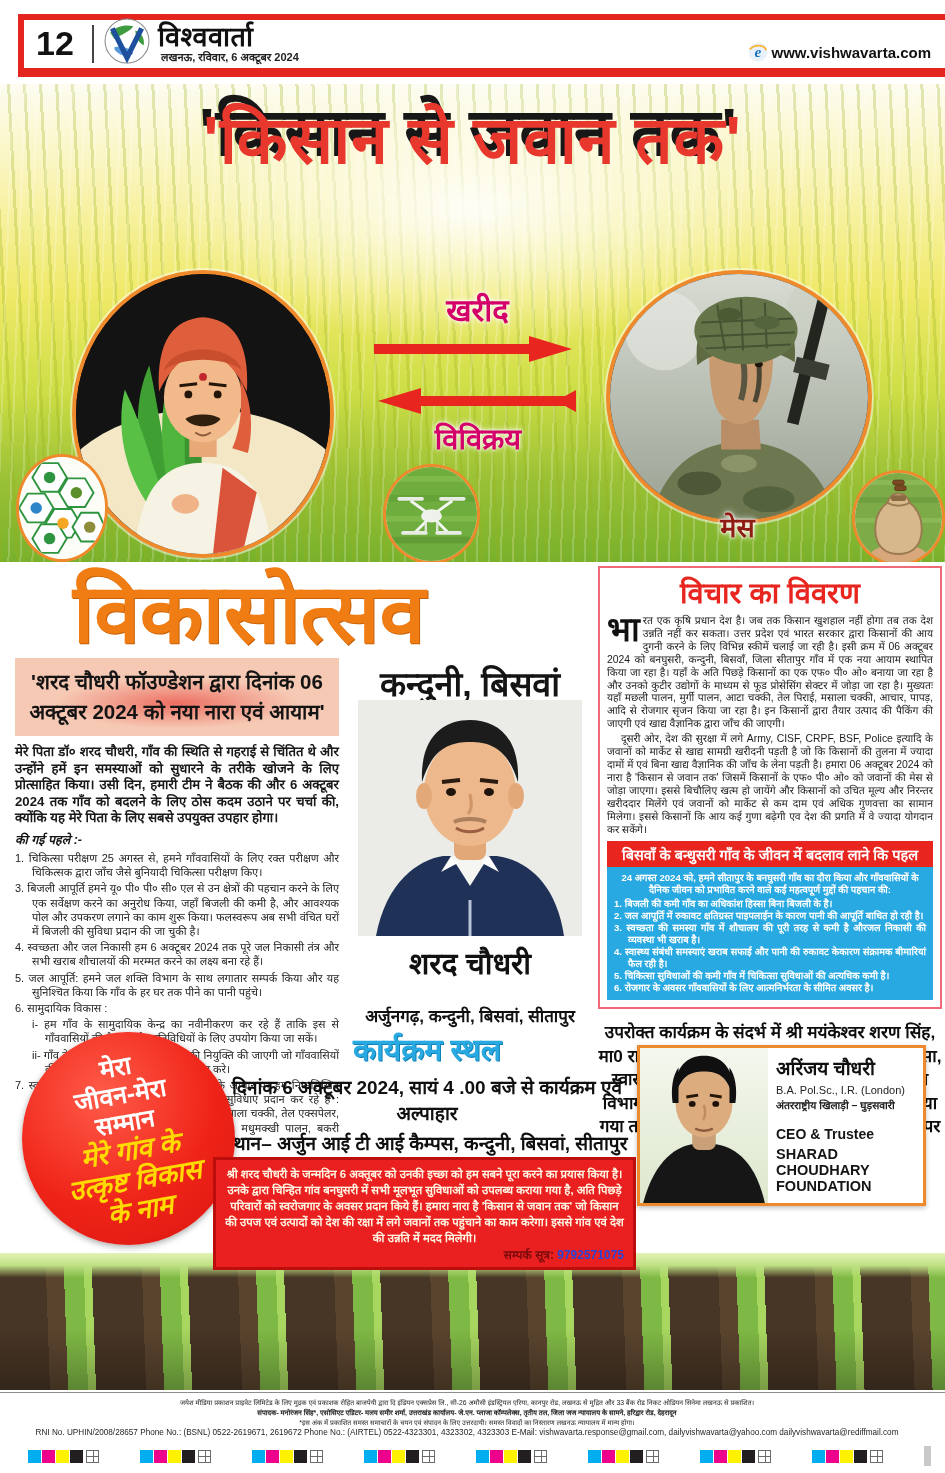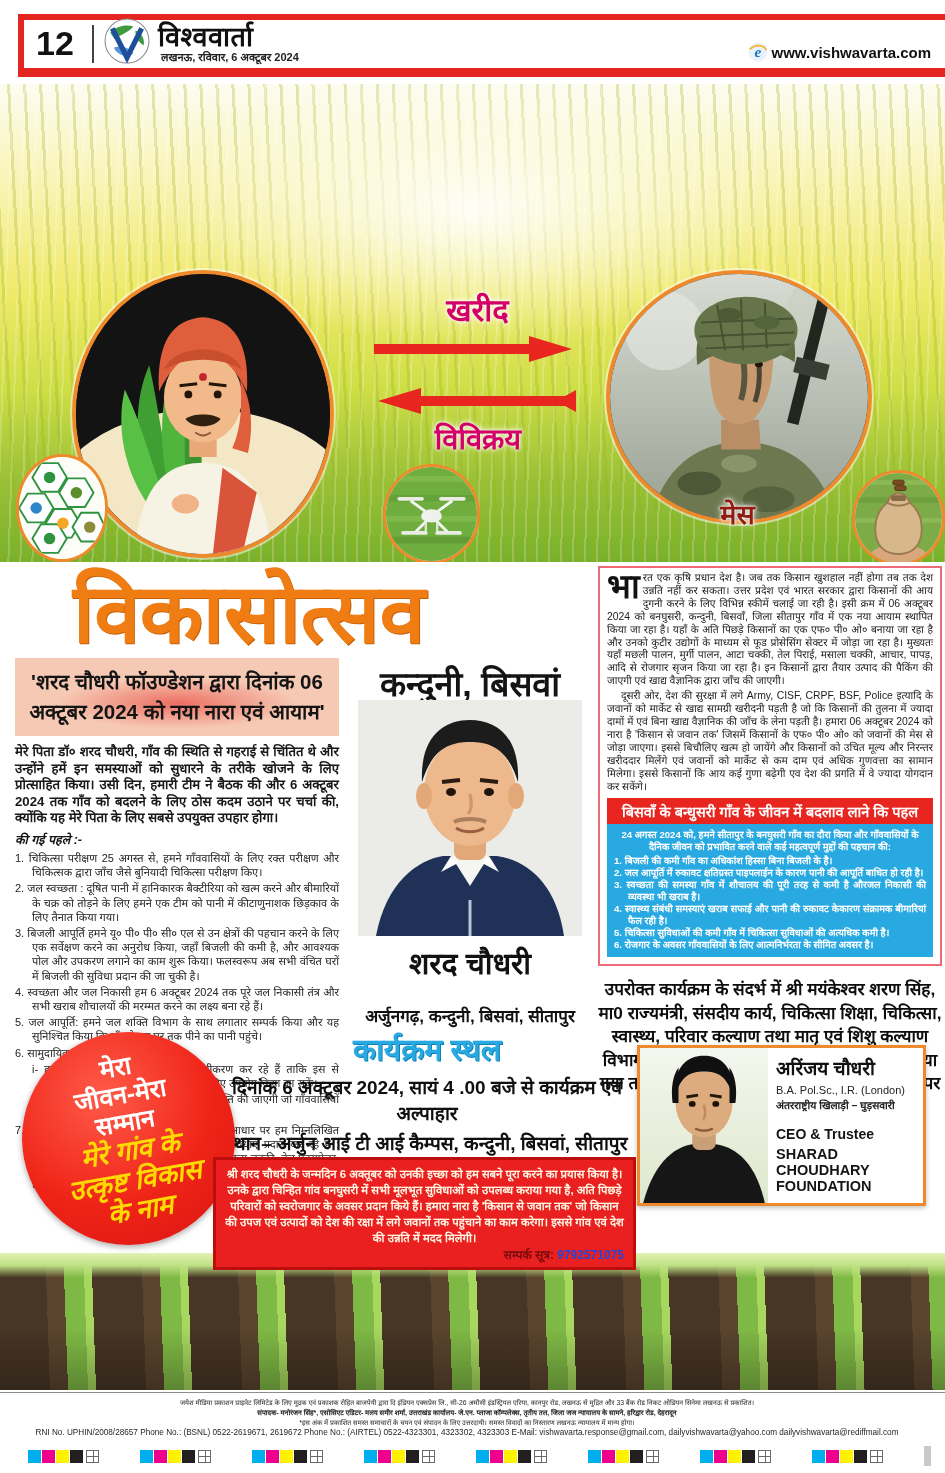--- a/index.html
+++ b/index.html
@@ -40,21 +40,21 @@
   .trade-label { position:absolute; text-align:center; font-weight:bold; color:#d4006a;
     text-shadow:0 0 6px #fff,0 0 3px #fff; }
   .buy-label  { left:405px; top:204px; width:145px; font-size:31px; }
   .sell-label { left:398px; top:334px; width:160px; font-size:29px; }
   .arrow { position:absolute; width:198px; height:26px; }
   .arrow-right { left:374px; top:252px; }
   .arrow-left  { left:378px; top:304px; }
   .circle-label { position:absolute; text-align:center; font-weight:bold; color:#8f1d12; font-size:27px;
     text-shadow:0 0 7px #fff,0 0 3px #fff,0 0 2px #fff; }
   .fpo-label  { left:148px; top:408px; width:165px; }
-  .mess-label { left:655px; top:411px; width:165px; }
+  .mess-label { left:655px; top:424px; width:165px; }
 
   
   .masthead-headline { position:absolute; left:8px; top:566px; width:482px; height:96px;
     font-size:82px; line-height:96px; font-weight:bold; color:#ef7d13; text-align:center;
     text-shadow:1px 1px 0 #c95f07; white-space:nowrap; overflow:hidden; }
   .location-heading { position:absolute; left:342px; top:660px; width:256px; text-align:center;
     font-size:34px; font-weight:bold; color:#141414; white-space:nowrap; }
 
   
   .left-col { position:absolute; left:15px; top:658px; width:324px; }
@@ -175,20 +175,21 @@
           <circle cx="11" cy="11" r="10.5" fill="#e9f2fb"></circle>
           <text x="11" y="16.5" text-anchor="middle" font-size="17" font-weight="bold" font-style="italic" fill="#1b75bb" font-family="Liberation Serif, serif">e</text>
           <path d="M2 8 C8 2 18 3 20 9" stroke="#f9b233" stroke-width="2" fill="none"></path>
         </svg>
       </span>
       <span>www.vishwavarta.com</span>
     </div>
   </div>
 
   <div class="banner">
+    <div class="banner-title">'किसान से जवान तक'</div>
 
     <div class="photo-circle farmer-circle">
       <svg viewBox="0 0 260 290" preserveAspectRatio="xMidYMid slice">
         <rect width="260" height="290" fill="#131313"></rect>
         <ellipse cx="130" cy="252" rx="162" ry="112" fill="#f3e7c6"></ellipse>
         <g>
           <path d="M95 250 C60 200 55 140 75 95 C85 140 90 190 105 240 Z" fill="#3f9f33"></path>
           <path d="M105 255 C80 190 85 120 105 80 C110 130 112 190 120 245 Z" fill="#4fb53d"></path>
           <path d="M118 258 C105 185 112 115 130 85 C128 140 128 200 130 250 Z" fill="#3c9431"></path>
           <path d="M88 255 C50 215 40 160 50 120 C70 160 80 210 98 248 Z" fill="#57c045"></path>
@@ -333,21 +334,20 @@
 
   <div class="masthead-headline">विकासोत्सव</div>
   <div class="location-heading">कन्दुनी, बिसवां</div>
 
   <div class="left-col">
     <div class="left-headline-box">'शरद चौधरी फॉउण्डेशन द्वारा दिनांक 06 अक्टूबर 2024 को नया नारा एवं आयाम'</div>
     <div class="left-intro">मेरे पिता डॉ० शरद चौधरी, गाँव की स्थिति से गहराई से चिंतित थे और उन्होंने हमें इन समस्याओं को सुधारने के तरीके खोजने के लिए प्रोत्साहित किया। उसी दिन, हमारी टीम ने बैठक की और 6 अक्टूबर 2024 तक गाँव को बदलने के लिए ठोस कदम उठाने पर चर्चा की, क्योंकि यह मेरे पिता के लिए सबसे उपयुक्त उपहार होगा।</div>
     <div class="list-label">की गई पहले :-</div>
     <div class="left-list">
       <div class="li">1.  चिकित्सा परीक्षण 25 अगस्त से, हमने गाँववासियों के लिए रक्त परीक्षण और चिकित्सक द्वारा जाँच जैसे बुनियादी चिकित्सा परीक्षण किए।</div>
-      <div class="li">2.  जल स्वच्छता : दूषित पानी में हानिकारक बैक्टीरिया को खत्म करने और बीमारियों के चक्र को तोड़ने के लिए हमने एक टीम को पानी में कीटाणुनाशक छिड़काव के लिए तैनात किया गया।</div>
       <div class="li">3.  बिजली आपूर्ति हमने यू० पी० पी० सी० एल से उन क्षेत्रों की पहचान करने के लिए एक सर्वेक्षण करने का अनुरोध किया, जहाँ बिजली की कमी है, और आवश्यक पोल और उपकरण लगाने का काम शुरू किया। फलस्वरूप अब सभी वंचित घरों में बिजली की सुविधा प्रदान की जा चुकी है।</div>
       <div class="li">4.  स्वच्छता और जल निकासी हम 6 अक्टूबर 2024 तक पूरे जल निकासी तंत्र और सभी खराब शौचालयों की मरम्मत करने का लक्ष्य बना रहे हैं।</div>
       <div class="li">5.  जल आपूर्ति: हमने जल शक्ति विभाग के साथ लगातार सम्पर्क किया और यह सुनिश्चित किया कि गाँव के हर घर तक पीने का पानी पहुंचे।</div>
       <div class="li">6.  सामुदायिक विकास :</div>
       <div class="li sub">i- हम गाँव के सामुदायिक केन्द्र का नवीनीकरण कर रहे हैं ताकि इस से गाँववासियों की बैठकों और गतिविधियों के लिए उपयोग किया जा सकें।</div>
       <div class="li sub">ii- गाँव के लिए एक शिकायत अधिकारी की नियुक्ति की जाएगी जो गाँववासियों की समस्याओं को सुने और उनका समाधान करे।</div>
       <div class="li">7.  स्वरोजगार के अवसर गाँववासियों की इच्छाओं के आधार पर हम निम्नलिखित स्वरोजगार के अवसर और कौशल विकास की सुविधाएं प्रदान कर रहे हैं : महिलाओं के लिए सिलाई मशीनें , आटा चक्की, मसाला चक्की, तेल एक्सपेलर, पापड़ मशीन, पोल्ट्री फार्म, मछली पालन, अचार, मधुमक्खी पालन, बकरी पालन, डेयरी फार्मिंग।</div>
     </div>
   </div>
 
@@ -382,20 +382,21 @@
       <path d="M112 94 C114 104 114 110 110 114" stroke="#cf9668" stroke-width="3" fill="none"></path>
       <path d="M96 122 C104 118 120 118 128 122" stroke="#6b4630" stroke-width="4" fill="none" opacity=".5"></path>
       <path d="M98 128 C106 133 118 133 126 128" stroke="#9c5f42" stroke-width="3" fill="none"></path>
     </svg>
   </div>
   <div class="profile-name">शरद चौधरी</div>
   <div class="profile-addr">अर्जुनगढ़, कन्दुनी, बिसवां, सीतापुर</div>
 
   <div class="right-col">
     <div class="thought-box">
+      <div class="thought-head">विचार का विवरण</div>
       <div class="thought-para">
         <span class="drop-cap">भा</span><span>रत एक कृषि प्रधान देश है। जब तक किसान खुशहाल नहीं होगा तब तक देश उन्नति नहीं कर सकता। उत्तर प्रदेश एवं भारत सरकार द्वारा किसानों की आय दुगनी करने के लिए विभिन्न स्कीमें चलाई जा रही है। इसी क्रम में 06 अक्टूबर 2024 को बनघुसरी, कन्दुनी, बिसवाँ, जिला सीतापुर गाँव में एक नया आयाम स्थापित किया जा रहा है। यहाँ के अति पिछड़े किसानों का एक एफ० पी० ओ० बनाया जा रहा है और उनको कुटीर उद्योगों के माध्यम से फूड प्रोसेसिंग सेक्टर में जोड़ा जा रहा है। मुख्यतः यहाँ मछली पालन, मुर्गी पालन, आटा चक्की, तेल पिराई, मसाला चक्की, आचार, पापड़, आदि से रोजगार सृजन किया जा रहा है। इन किसानों द्वारा तैयार उत्पाद की पैकिंग की जाएगी एवं खाद्य वैज्ञानिक द्वारा जाँच की जाएगी।</span>
       </div>
       <div class="thought-para">दूसरी ओर, देश की सुरक्षा में लगे Army, CISF, CRPF, BSF, Police इत्यादि के जवानों को मार्केट से खाद्य सामग्री खरीदनी पड़ती है जो कि किसानों की तुलना में ज्यादा दामों में एवं बिना खाद्य वैज्ञानिक की जाँच के लेना पड़ती है। हमारा 06 अक्टूबर 2024 को नारा है 'किसान से जवान तक' जिसमें किसानों के एफ० पी० ओ० को जवानों की मेस से जोड़ा जाएगा। इससे बिचौलिए खत्म हो जायेंगे और किसानों को उचित मूल्य और निरन्तर खरीददार मिलेंगे एवं जवानों को मार्केट से कम दाम एवं अधिक गुणवत्ता का सामान मिलेगा। इससे किसानों कि आय कई गुणा बढ़ेगी एव देश की प्रगति में वे ज्यादा योगदान कर सकेंगे।</div>
       <div class="initiative-bar">बिसवाँ के बन्धुसरी गाँव के जीवन में बदलाव लाने कि पहल</div>
       <div class="issues-box">
         <div class="issues-intro">24 अगस्त 2024 को, हमने सीतापुर के बनघुसरी गाँव का दौरा किया और गाँववासियों के दैनिक जीवन को प्रभावित करने वाले कई महत्वपूर्ण मुद्दों की पहचान की:</div>
         <div class="li">1.  बिजली की कमी गाँव का अधिकांश हिस्सा बिना बिजली के है।</div>
         <div class="li">2.  जल आपूर्ति में रुकावट क्षतिग्रस्त पाइपलाईन के कारण पानी की आपूर्ति बाधित हो रही है।</div>
         <div class="li">3.  स्वच्छता की समस्या गाँव में शौचालय की पूरी तरह से कमी है औरजल निकासी की व्यवस्था भी खराब है।</div>

